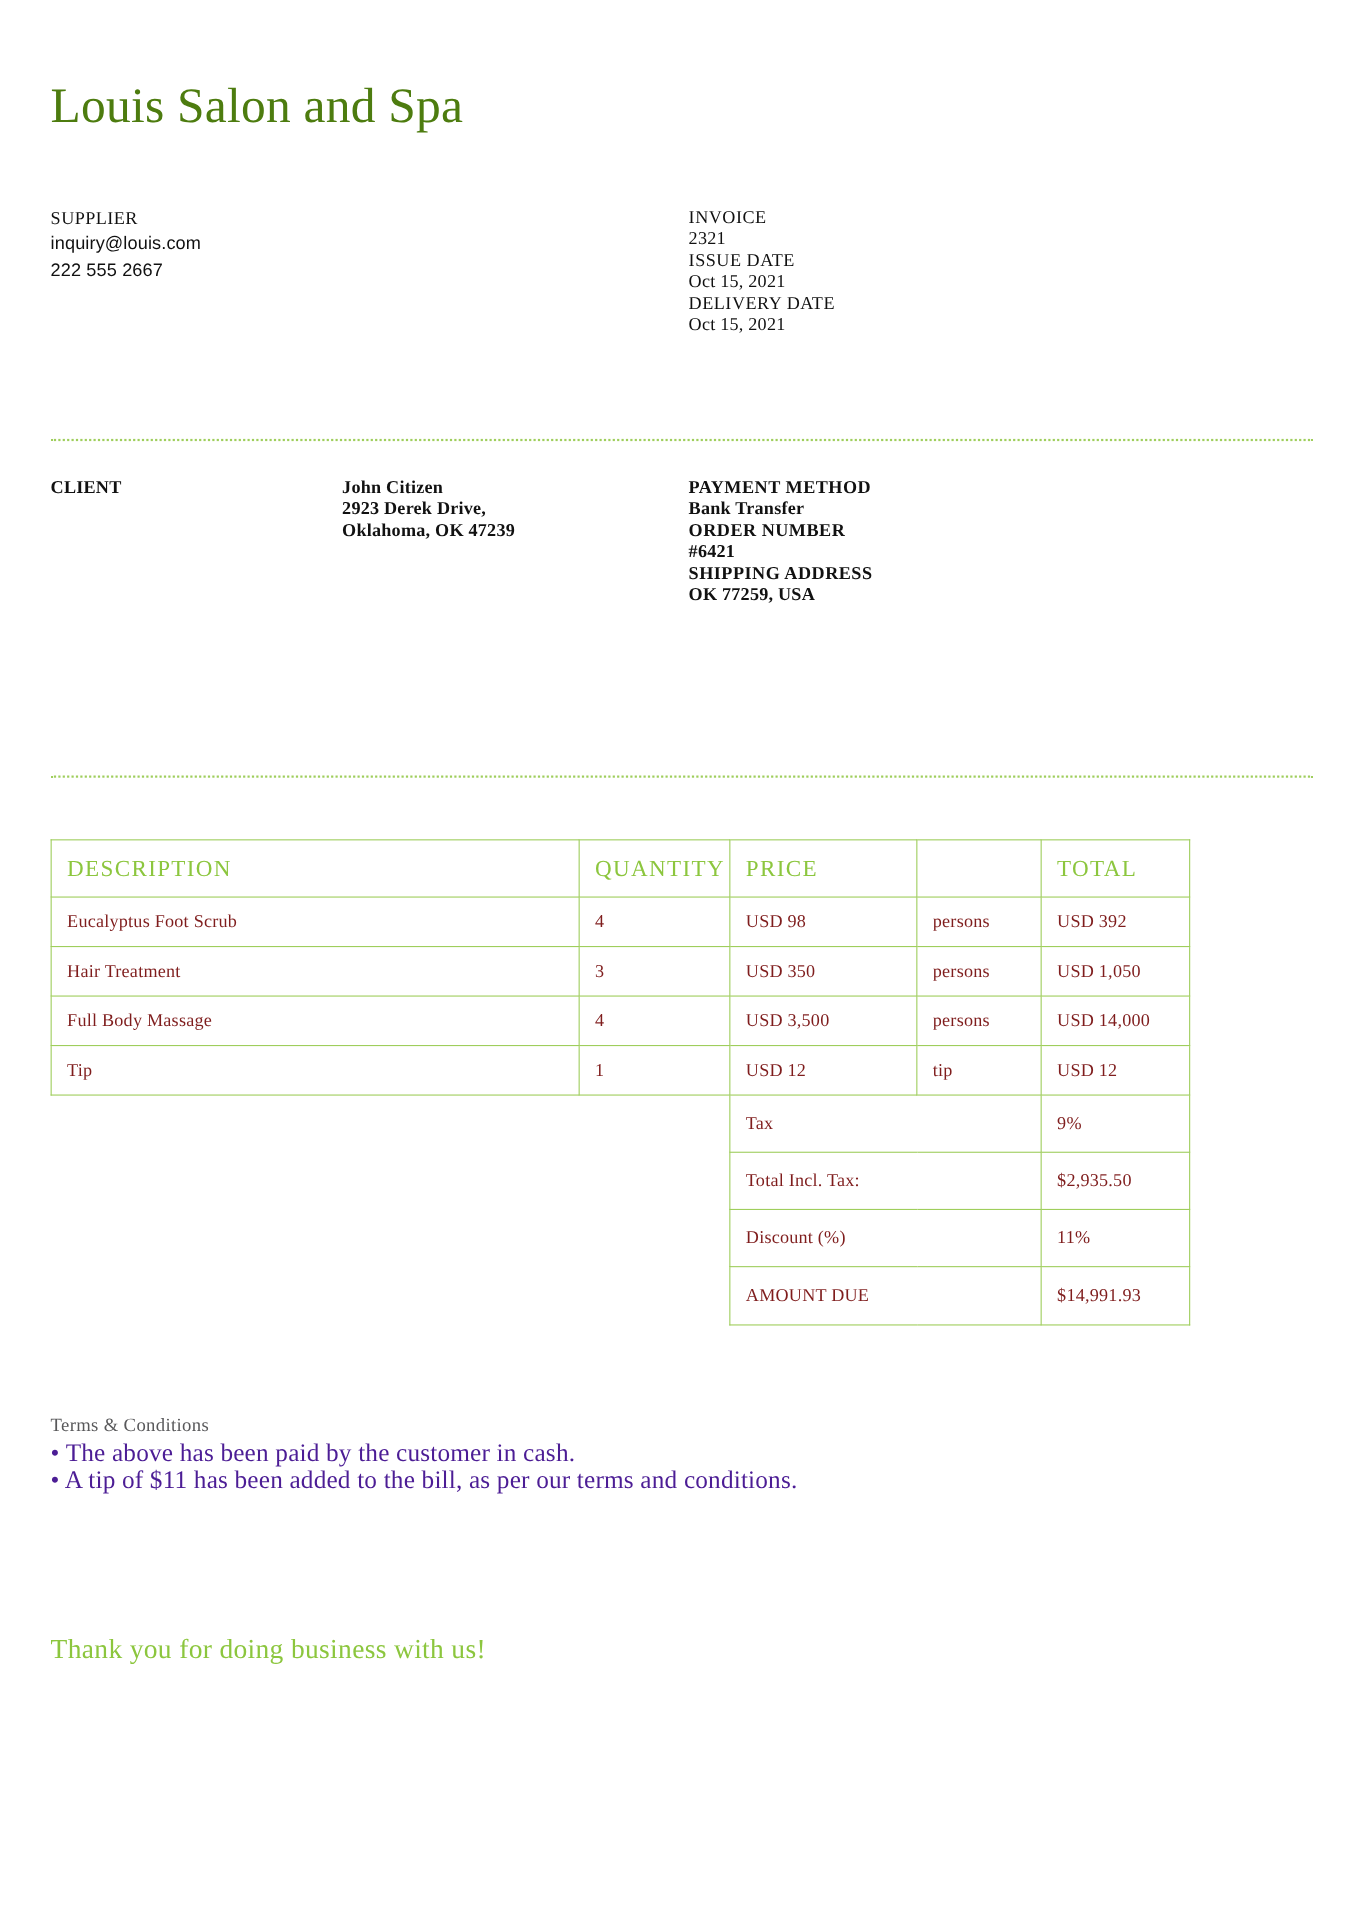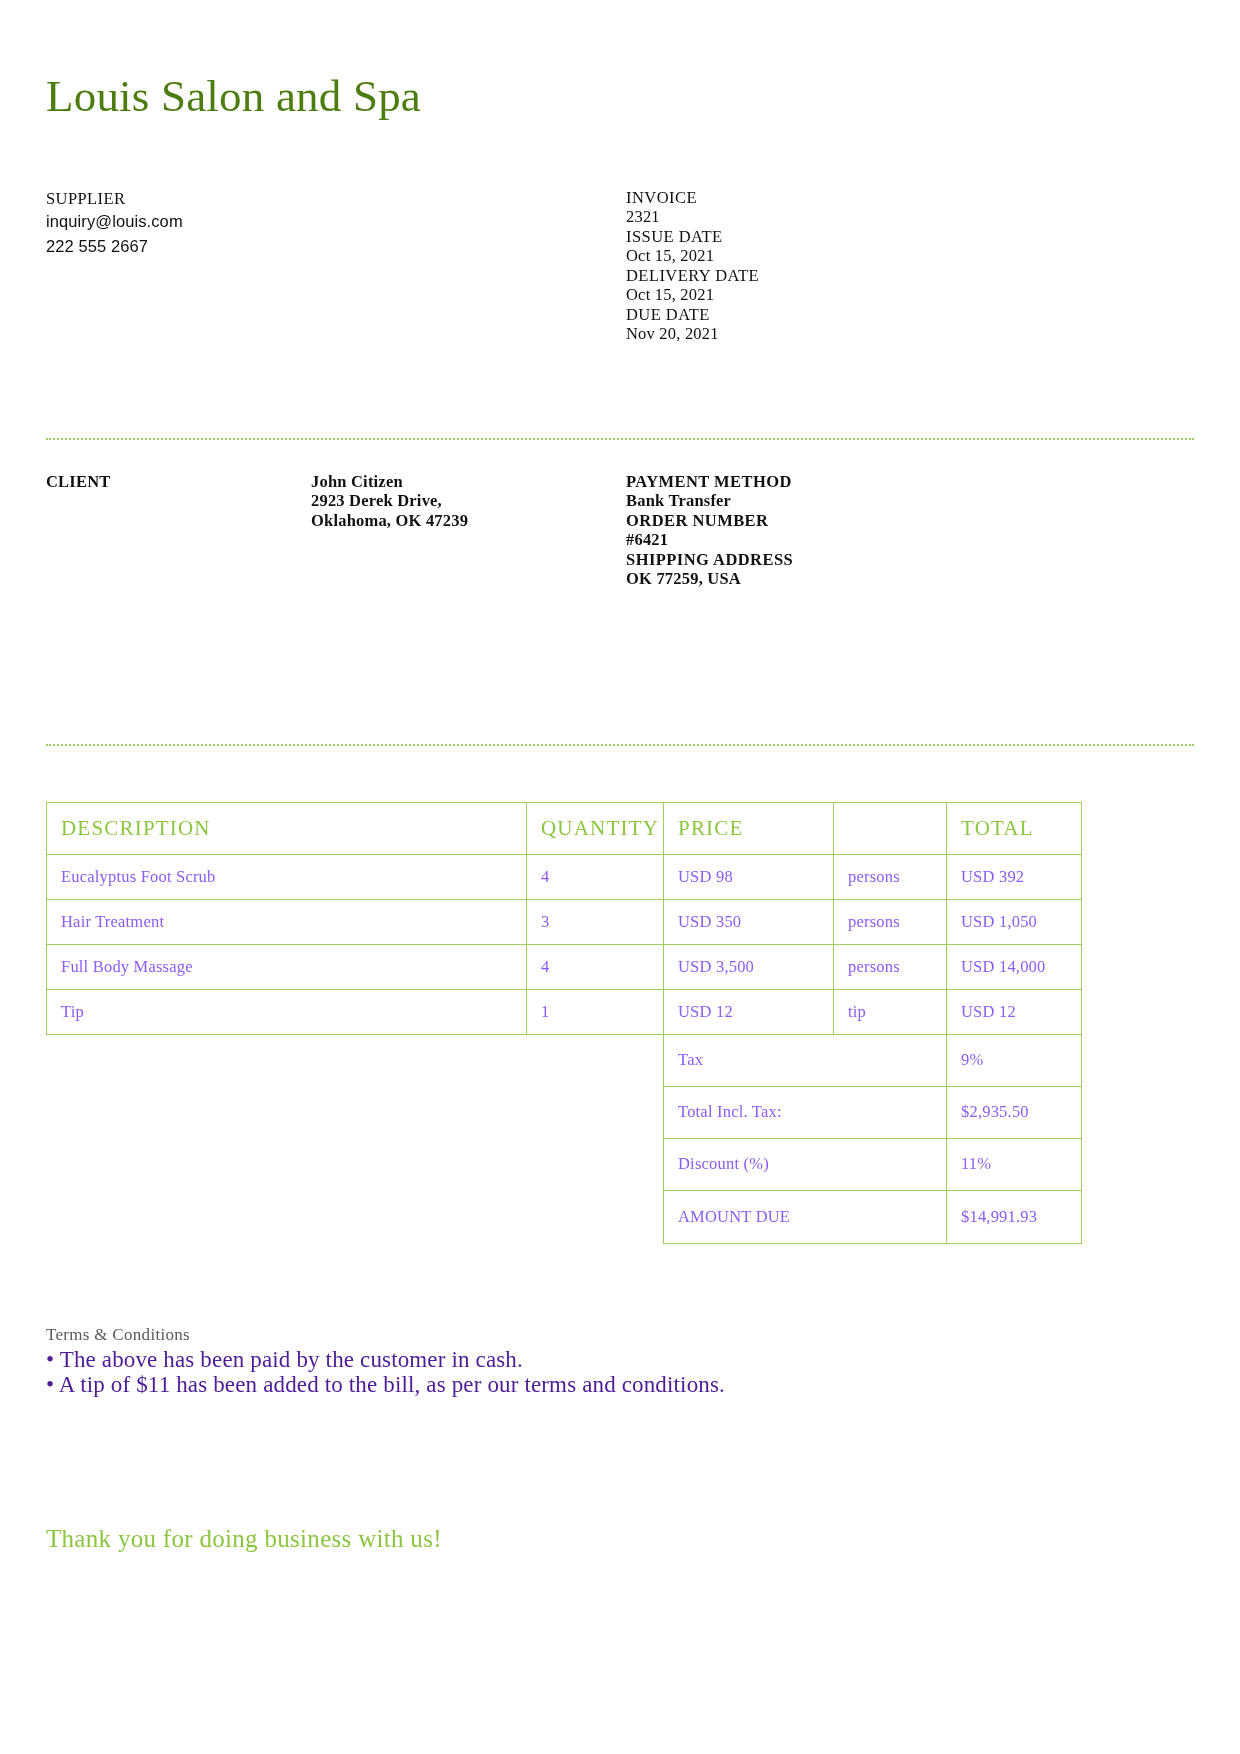--- a/index.html
+++ b/index.html
@@ -130,21 +130,21 @@
     height: 52px;
     font-family: "Liberation Serif", serif;
     font-size: 21px;
     color: #8cc63e;
     letter-spacing: 1.2px;
   }
   .items tbody td {
     height: 45px;
     font-family: "Liberation Serif", serif;
     font-size: 16.5px;
-    color: #8b5cf6;
+    color: #7f1d1d;
     letter-spacing: 0.2px;
   }
 
   
   .blank-cell {
     border: none !important;
   }
   tr.summary td {
     height: 52px;
   }
@@ -222,24 +222,20 @@
         <span class="kv-key">INVOICE</span>
         <span class="kv-val">2321</span>
       </div>
       <div class="kv-row">
         <span class="kv-key">ISSUE DATE</span>
         <span class="kv-val">Oct 15, 2021</span>
       </div>
       <div class="kv-row">
         <span class="kv-key">DELIVERY DATE</span>
         <span class="kv-val">Oct 15, 2021</span>
-      </div>
-      <div class="kv-row">
-        <span class="kv-key">DUE DATE</span>
-        <span class="kv-val">Nov 20, 2021</span>
       </div>
     </div>
   </div>
 
   <div class="divider divider-1"></div>
 
   <div class="client-block">
     <div class="client-label-col">
       <div class="client-text">CLIENT</div>
     </div>

